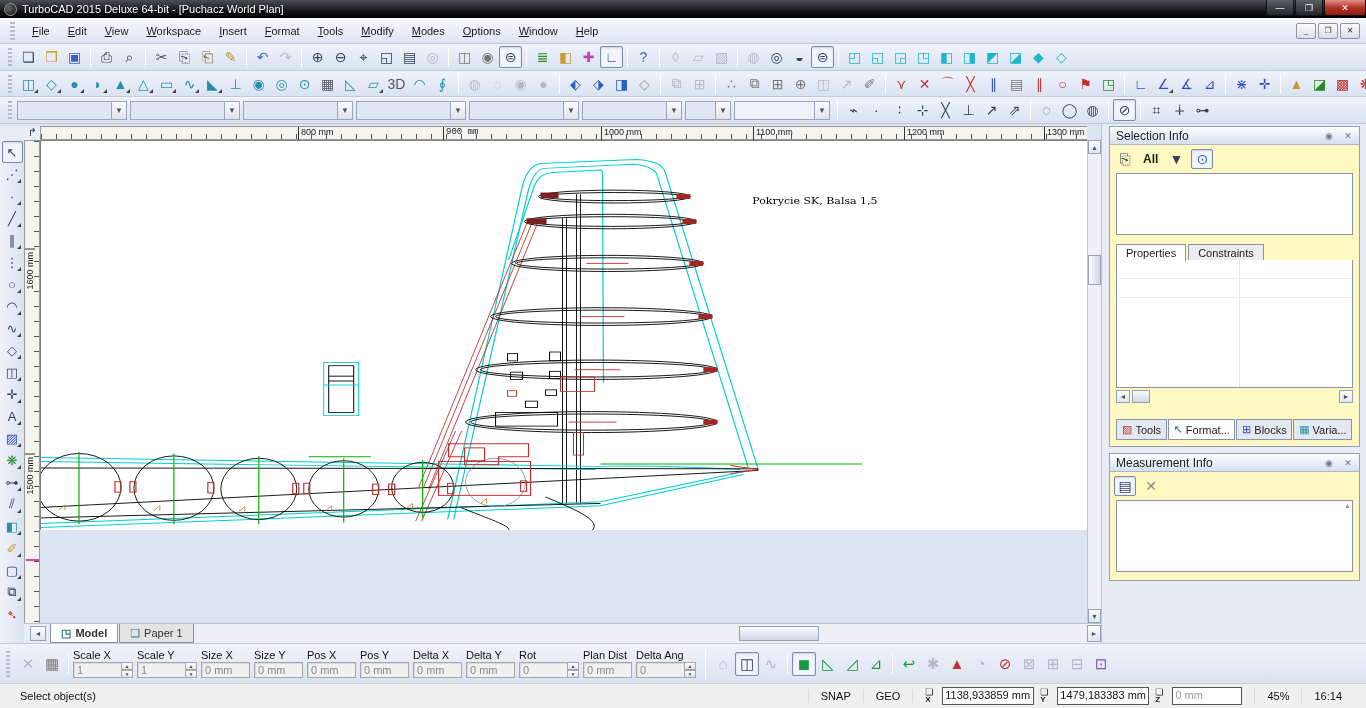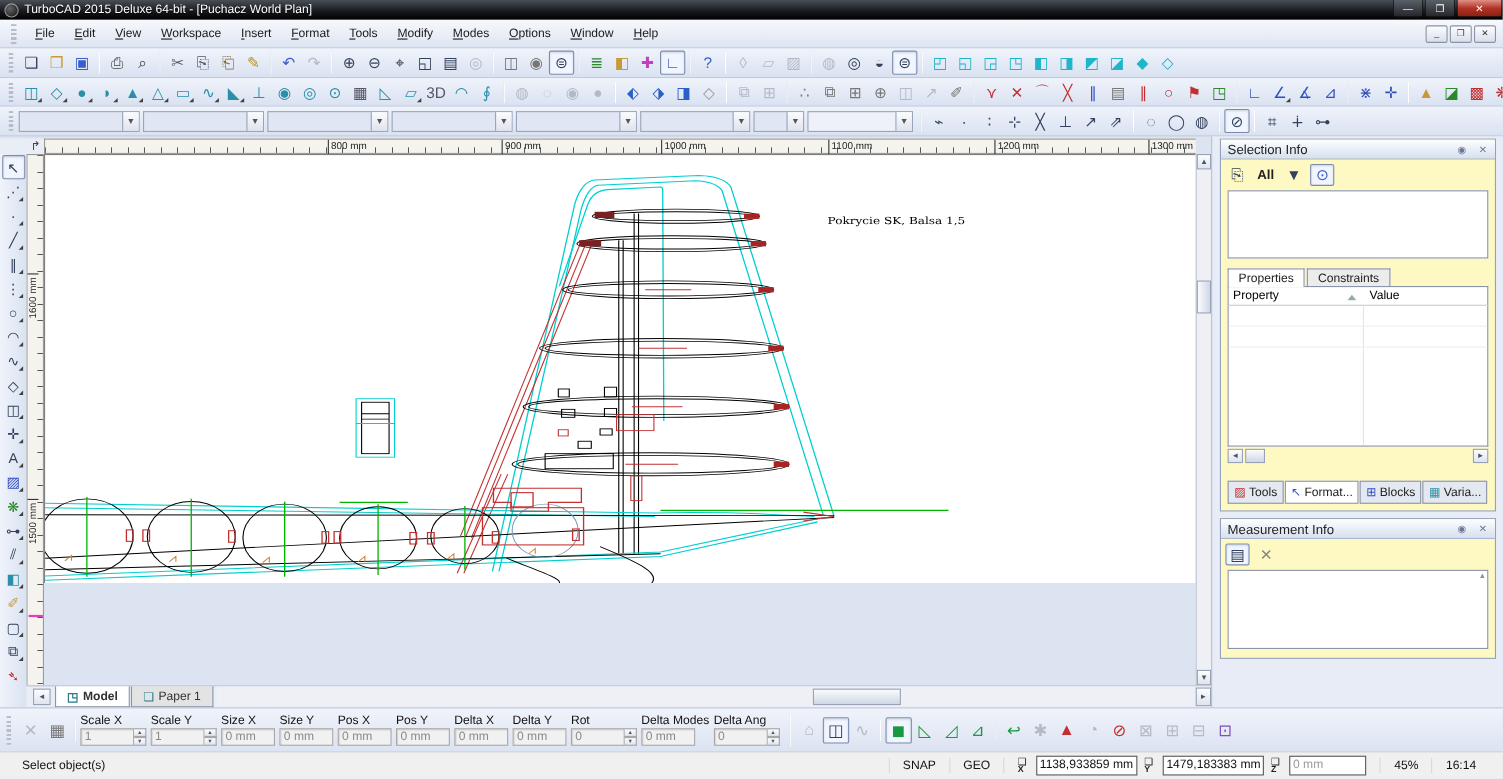--- a/index.html
+++ b/index.html
@@ -332,21 +332,21 @@
       <span class="tbi">⊶</span>
     </span>
 </div>
 
 <div id="lgrip">
     <div class="d"></div>
   </div>
 <div id="corner">
     <span class="ax">↱</span>
   </div>
-<div id="hruler"><div class="ticks"></div><span><span class="hlab" style="left: 257px;">800 mm</span><span class="hlab" style="left: 415px;">900 mm</span><span class="hlab" style="left: 560px;">1000 mm</span><span class="hlab" style="left: 712px;">1100 mm</span><span class="hlab" style="left: 863px;">1200 mm</span><span class="hlab" style="left: 1003px;">1300 mm</span></span></div>
+<div id="hruler"><div class="ticks"></div><span><span class="hlab" style="left: 257px;">800 mm</span><span class="hlab" style="left: 402px; font-family: Liberation Mono, monospace;">900 mm</span><span class="hlab" style="left: 560px;">1000 mm</span><span class="hlab" style="left: 712px;">1100 mm</span><span class="hlab" style="left: 863px;">1200 mm</span><span class="hlab" style="left: 1003px;">1300 mm</span></span></div>
 <div id="vruler"><div class="ticks"></div><span><span class="vlab" style="top: 108px;">1600 mm</span><span class="vlab" style="top: 313px;">1500 mm</span></span><div id="vmark" style="top:418px"></div></div>
 <div id="ltools">
     <span style="display:flex;flex-direction:column;align-items:center;">
       <span class="tbi pressed">↖</span>
       <span class="tbi fly">⋰</span>
       <span class="tbi fly">∙</span>
       <span class="tbi fly">╱</span>
       <span class="tbi fly">∥</span>
       <span class="tbi fly">⋮</span>
       <span class="tbi fly">○</span>
@@ -543,24 +543,20 @@
       <span class="tbi">⎘</span>
       <span class="all-btn">All</span>
       <span class="tbi">▼</span>
       <span class="tbi pressed eye">⊙</span>
     </div>
     <div class="sel-list"></div>
     <div class="subtabs">
       <span class="subtab active">Properties</span>
       <span class="subtab">Constraints</span>
     </div>
-    <div class="grid-head">
-      <span class="c1"><span>Property</span><span class="sort"></span></span>
-      <span class="c2">Value</span>
-    </div>
     <div class="grid-body">
       <div class="colline"></div>
         <div class="rowline" style="top:18px"></div>
         <div class="rowline" style="top:37px"></div>
     </div>
     <div class="mini-scroll">
       <span class="sb-btn">◄</span>
       <span class="mini-thumb"></span>
       <span class="sb-btn" style="margin-left:auto">►</span>
     </div>
@@ -670,21 +666,21 @@
         <span class="flabel">Rot</span>
         <span class="fctl">
           <span class="fbox">0</span>
           <span class="spin">
             <span>▲</span>
             <span>▼</span>
           </span>
         </span>
       </span>
       <span class="field">
-        <span class="flabel">Delta Modes</span>
+        <span class="flabel">Plan Dist</span>
         <span class="fctl">
           <span class="fbox">0 mm</span>
         </span>
       </span>
       <span class="field">
         <span class="flabel">Delta Ang</span>
         <span class="fctl">
           <span class="fbox">0</span>
           <span class="spin">
             <span>▲</span>

